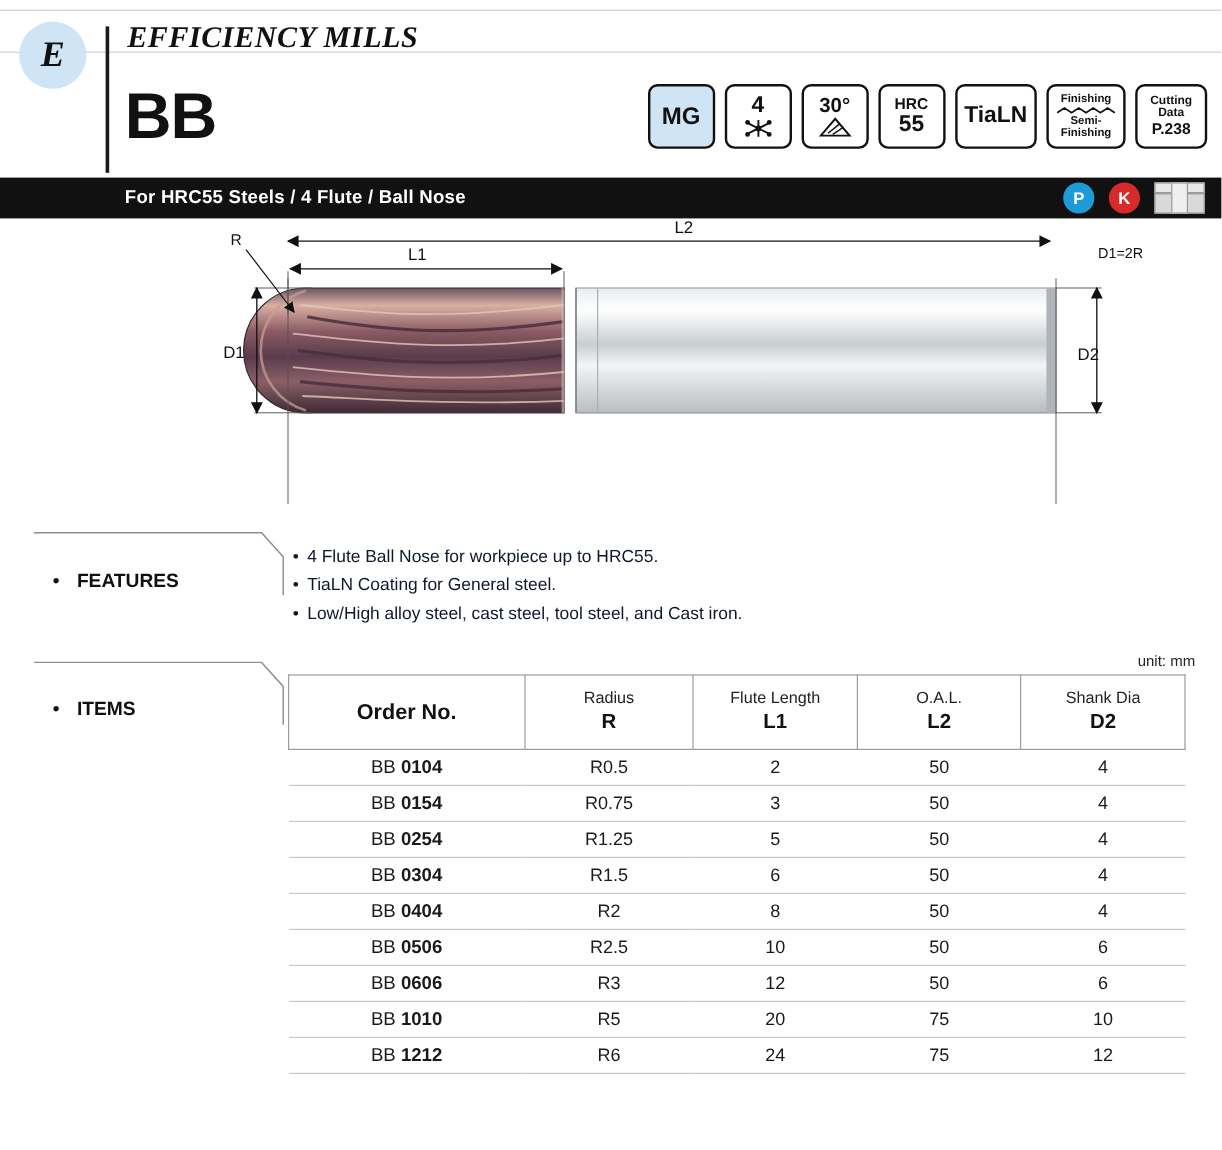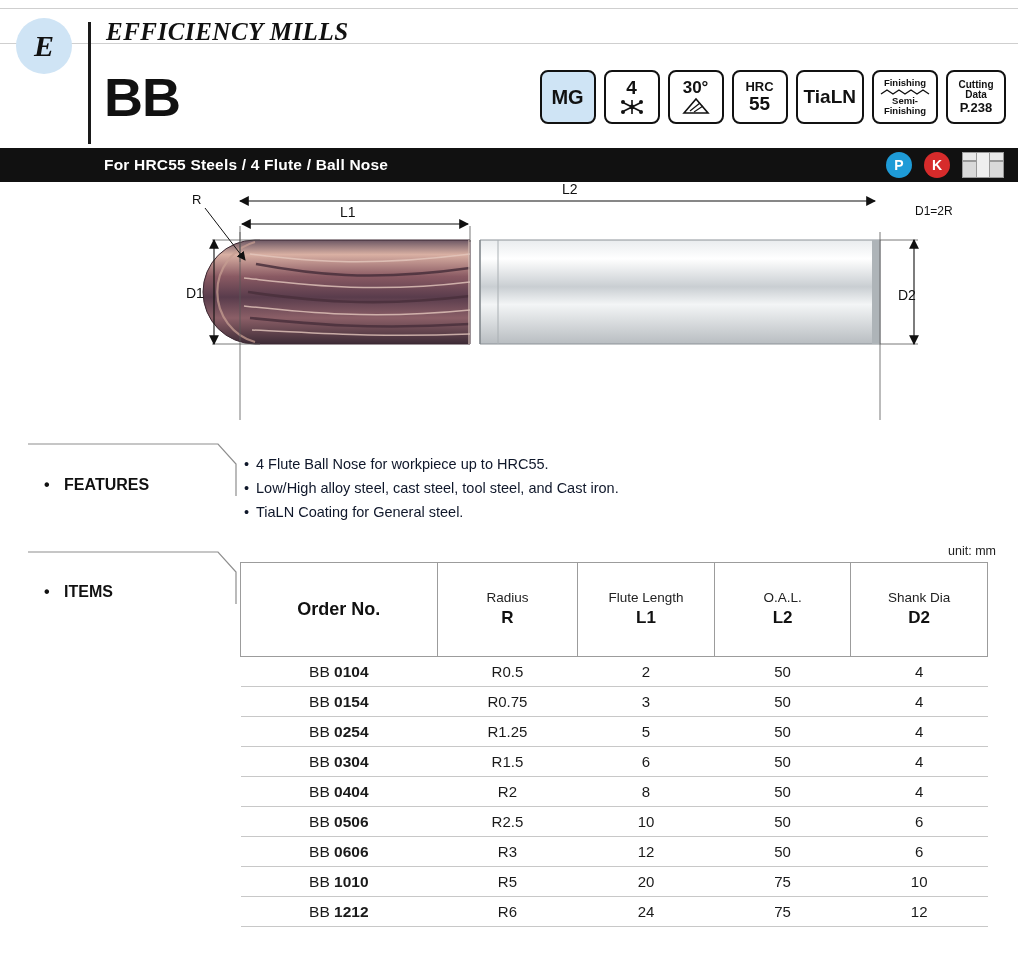--- a/index.html
+++ b/index.html
@@ -115,21 +115,21 @@
   table.items th {
     border: 1px solid #9c9c9c;
     font-weight: normal;
     padding: 8px 4px 10px 4px;
     text-align: center;
     vertical-align: middle;
     background: #fff;
   }
   table.items th .h1 { font-size: 13.5px; color: #222; display: block; margin-bottom: 3px; }
   table.items th .h2 { font-size: 17px; font-weight: bold; color: #111; display: block; }
-  table.items th.order { font-size: 18px; font-weight: bold; padding: 36px 4px; }
+  table.items th.order { font-size: 18px; font-weight: bold; padding: 20px 4px; }
   table.items td {
     border-bottom: 1px solid #c8c8c8;
     text-align: center;
     font-size: 15px;
     color: #1a1a1a;
     padding: 4px 4px;
     height: 30px;
   }
   table.items td.ord { font-size: 15.5px; }
   table.items td.ord b { font-weight: bold; }
@@ -298,22 +298,22 @@
   <div>
     <svg class="corner-mark" style="left:28px; top:440px;" width="210" height="60" viewBox="0 0 210 60">
       <polyline points="0,4 190,4 208,24 208,56" fill="none" stroke="#8e8e8e" stroke-width="1.2"></polyline>
     </svg>
     <div class="sec-label" style="left:44px; top:476px;">
       <span>•</span>
       <span style="margin-left:10px;">FEATURES</span>
     </div>
     <div class="feat-list">
       <div><span class="bullet-dot">•</span><span>4 Flute Ball Nose for workpiece up to HRC55.</span></div>
+      <div><span class="bullet-dot">•</span><span>TiaLN Coating for General steel.</span></div>
       <div><span class="bullet-dot">•</span><span>Low/High alloy steel, cast steel, tool steel, and Cast iron.</span></div>
-      <div><span class="bullet-dot">•</span><span>TiaLN Coating for General steel.</span></div>
     </div>
   </div>
 
   <div>
     <div class="unit">unit: mm</div>
 
     <svg class="corner-mark" style="left:28px; top:548px;" width="210" height="60" viewBox="0 0 210 60">
       <polyline points="0,4 190,4 208,24 208,56" fill="none" stroke="#8e8e8e" stroke-width="1.2"></polyline>
     </svg>
     <div class="sec-label" style="left:44px; top:583px;">

